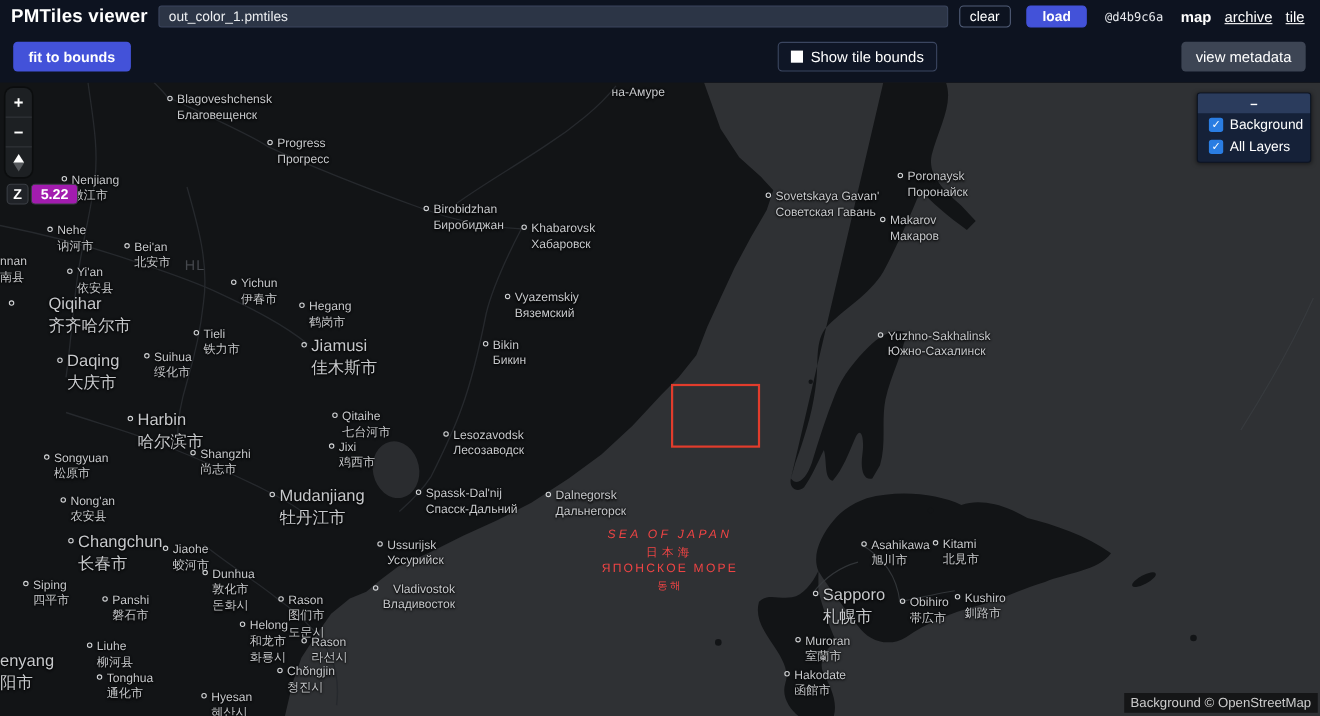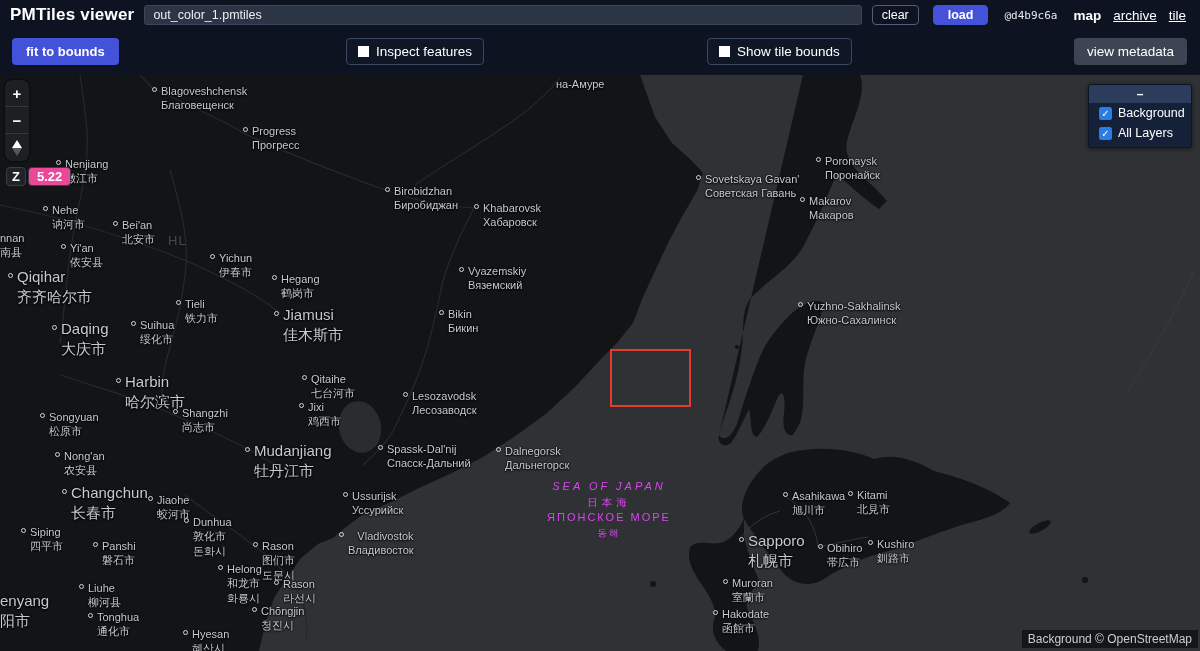--- a/index.html
+++ b/index.html
@@ -32,38 +32,38 @@
   .map svg.geo { position:absolute; left:0; top:0; }
   .water { fill:#2f3134; } .land { fill:#121416; } .lake { fill:#2a2c2f; }
   .border-line { fill:none; stroke:#26292d; stroke-width:1.2; }
   .road-line { fill:none; stroke:#3a3d41; stroke-width:1; opacity:.8; }
 
   .map-label { position:absolute; display:flex; align-items:flex-start; color:#c7c9cc; font-size:11px; line-height:1.3; white-space:nowrap; text-shadow:0 1px 2px #000,0 0 2px #000; }
   .map-label .dot { width:5px; height:5px; border:1.5px solid #d2d4d6; border-radius:50%; margin:3px 4px 0 0; flex:0 0 auto; }
   .map-label.big { font-size:15px; }
   .map-label.big .dot { margin-top:6px; }
   .map-label.muted { color:#45484d; text-shadow:none; font-size:13px; letter-spacing:1px; }
-  .sea-label { position:absolute; text-align:center; color:#d946ef; text-shadow:none; line-height:1.45; }
+  .sea-label { position:absolute; text-align:center; color:#ef4444; text-shadow:none; line-height:1.45; }
   .sea-label .s1 { font-size:11px; letter-spacing:3px; font-style:italic; }
   .sea-label .s2 { font-size:10.5px; letter-spacing:4px; }
   .sea-label .s3 { font-size:11px; letter-spacing:2px; }
   .sea-label .s4 { font-size:9.5px; letter-spacing:2px; }
 
   .tile-bounds { position:absolute; border:2px solid #e23c2c; background:transparent; }
 
   
   .nav-ctrl { position:absolute; left:5px; top:5px; width:24px; background:#1d2023; border-radius:7px; overflow:hidden; box-shadow:0 0 0 1.5px rgba(0,0,0,.35); }
   .nav-ctrl .cbtn { width:24px; height:27px; display:flex; align-items:center; justify-content:center; color:#fff; font-size:15px; font-weight:700; border-bottom:1px solid #33363a; cursor:pointer; }
   .nav-ctrl .cbtn:last-child { border-bottom:none; }
   .compass-glyph { display:flex; flex-direction:column; align-items:center; line-height:0; }
   .compass-glyph .t-up { width:0; height:0; border-left:5px solid transparent; border-right:5px solid transparent; border-bottom:8px solid #fff; }
   .compass-glyph .t-dn { width:0; height:0; border-left:5px solid transparent; border-right:5px solid transparent; border-top:8px solid #55585c; }
   .zoom-indicator { position:absolute; left:6px; top:92px; display:flex; gap:2px; align-items:center; }
   .zbadge { background:#202328; border:1px solid #3a3e44; border-radius:4px; color:#fff; font-weight:700; font-size:13px; padding:1px 5px; }
-  .zvalue { background:#ec4899; border:1px solid #3a3e44; border-radius:4px; color:#fff; font-weight:700; font-size:13px; padding:1px 8px; }
+  .zvalue { background:#a21caf; border:1px solid #3a3e44; border-radius:4px; color:#fff; font-weight:700; font-size:13px; padding:1px 8px; }
 
   
   .layer-panel { position:absolute; right:8px; top:9px; width:104px; background:#152138; border:1px solid #0c1322; border-radius:3px; box-shadow:0 1px 4px rgba(0,0,0,.5); }
   .layer-panel .lp-head { background:#2b3c5d; color:#fff; text-align:center; font-size:12px; font-weight:700; padding:2px 0; cursor:pointer; border-radius:2px 2px 0 0; }
   .layer-panel .lp-row { display:flex; align-items:center; gap:6px; padding:3px 6px 3px 10px; color:#fff; font-size:12.5px; cursor:pointer; }
   .layer-panel .lp-row:first-of-type { padding-top:6px; }
   .layer-panel .lp-row:last-of-type { padding-bottom:7px; }
   .chk { width:13px; height:13px; background:#2a7de2; border-radius:2.5px; color:#fff; font-size:10px; line-height:13px; text-align:center; flex:0 0 auto; }
 
   .attribution { position:absolute; right:2px; bottom:3px; background:rgba(0,0,0,.55); color:#cdcdcd; font-size:12px; padding:2px 6px; }
@@ -81,24 +81,20 @@
     <span class="build-hash">@d4b9c6a</span>
     <div class="nav">
       <a href="#" class="current">map</a>
       <a href="#">archive</a>
       <a href="#">tile</a>
     </div>
   </div>
 
   <div class="hrow2">
     <button class="btn btn-fit">fit to bounds</button>
-    <button class="toggle-btn toggle-inspect">
-      <span class="sq"></span>
-      <span>Inspect features</span>
-    </button>
     <button class="toggle-btn toggle-bounds">
       <span class="sq"></span>
       <span>Show tile bounds</span>
     </button>
     <button class="btn btn-meta">view metadata</button>
   </div>
 
   <div class="map">
     <svg class="geo" width="1200" height="576" viewBox="0 0 1200 576">
 
@@ -223,21 +219,21 @@
             <div>HL</div>
           </div>
         </div>
         <div class="map-label" style="left: 210px; top: 176px;">
           <span class="dot"></span>
           <div>
             <div>Yichun</div>
             <div class="l2">伊春市</div>
           </div>
         </div>
-        <div class="map-label big" style="left: 8px; top: 192px;">
+        <div class="map-label big" style="left: 8px; top: 192px; gap: 27px;">
           <span class="dot"></span>
           <div>
             <div>Qiqihar</div>
             <div class="l2">齐齐哈尔市</div>
           </div>
         </div>
         <div class="map-label" style="left: 176px; top: 222px;">
           <span class="dot"></span>
           <div>
             <div>Tieli</div>

